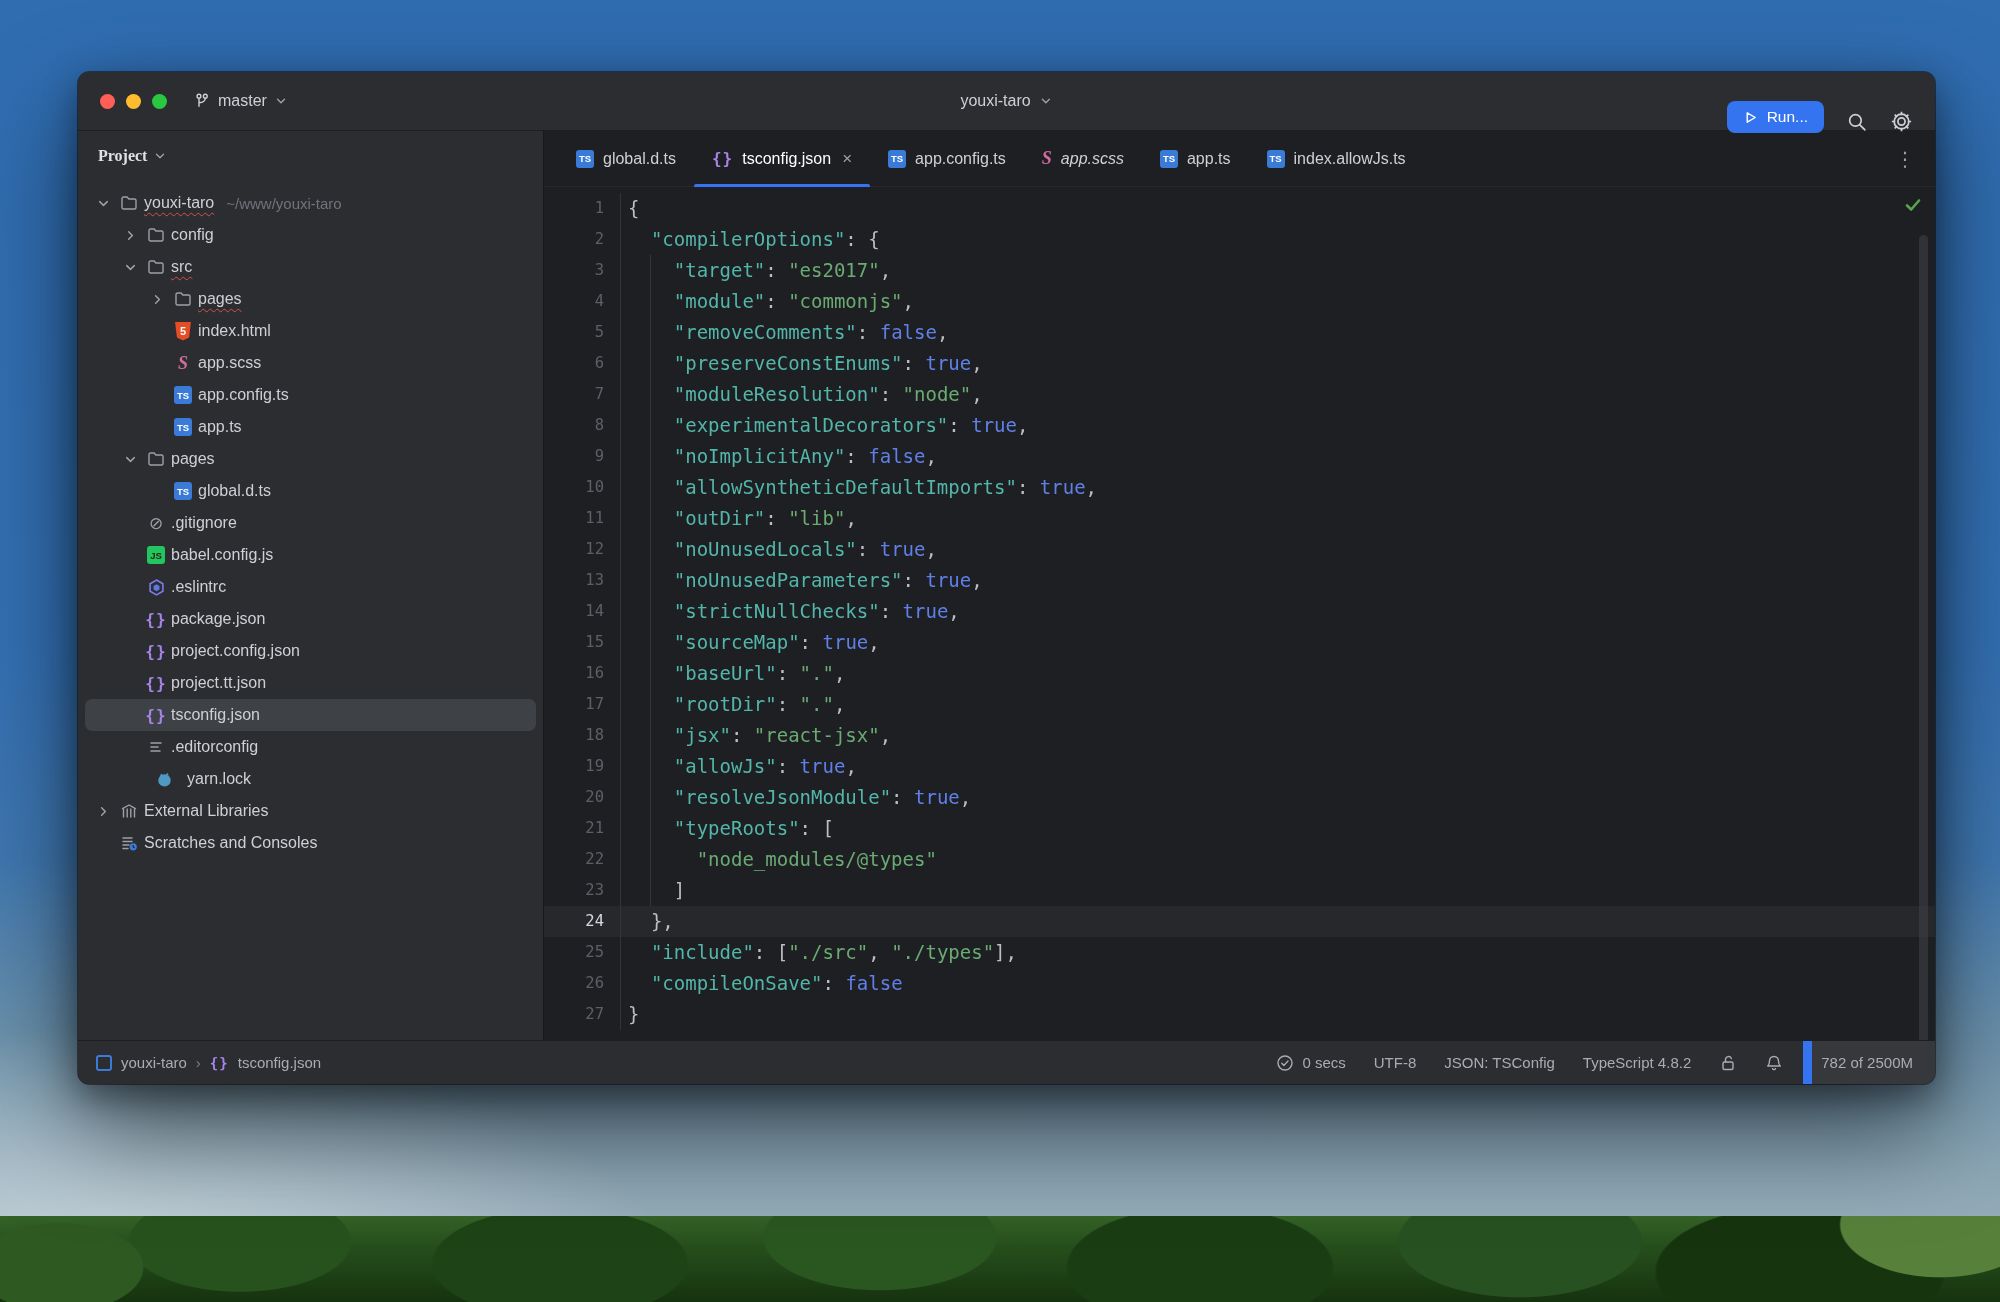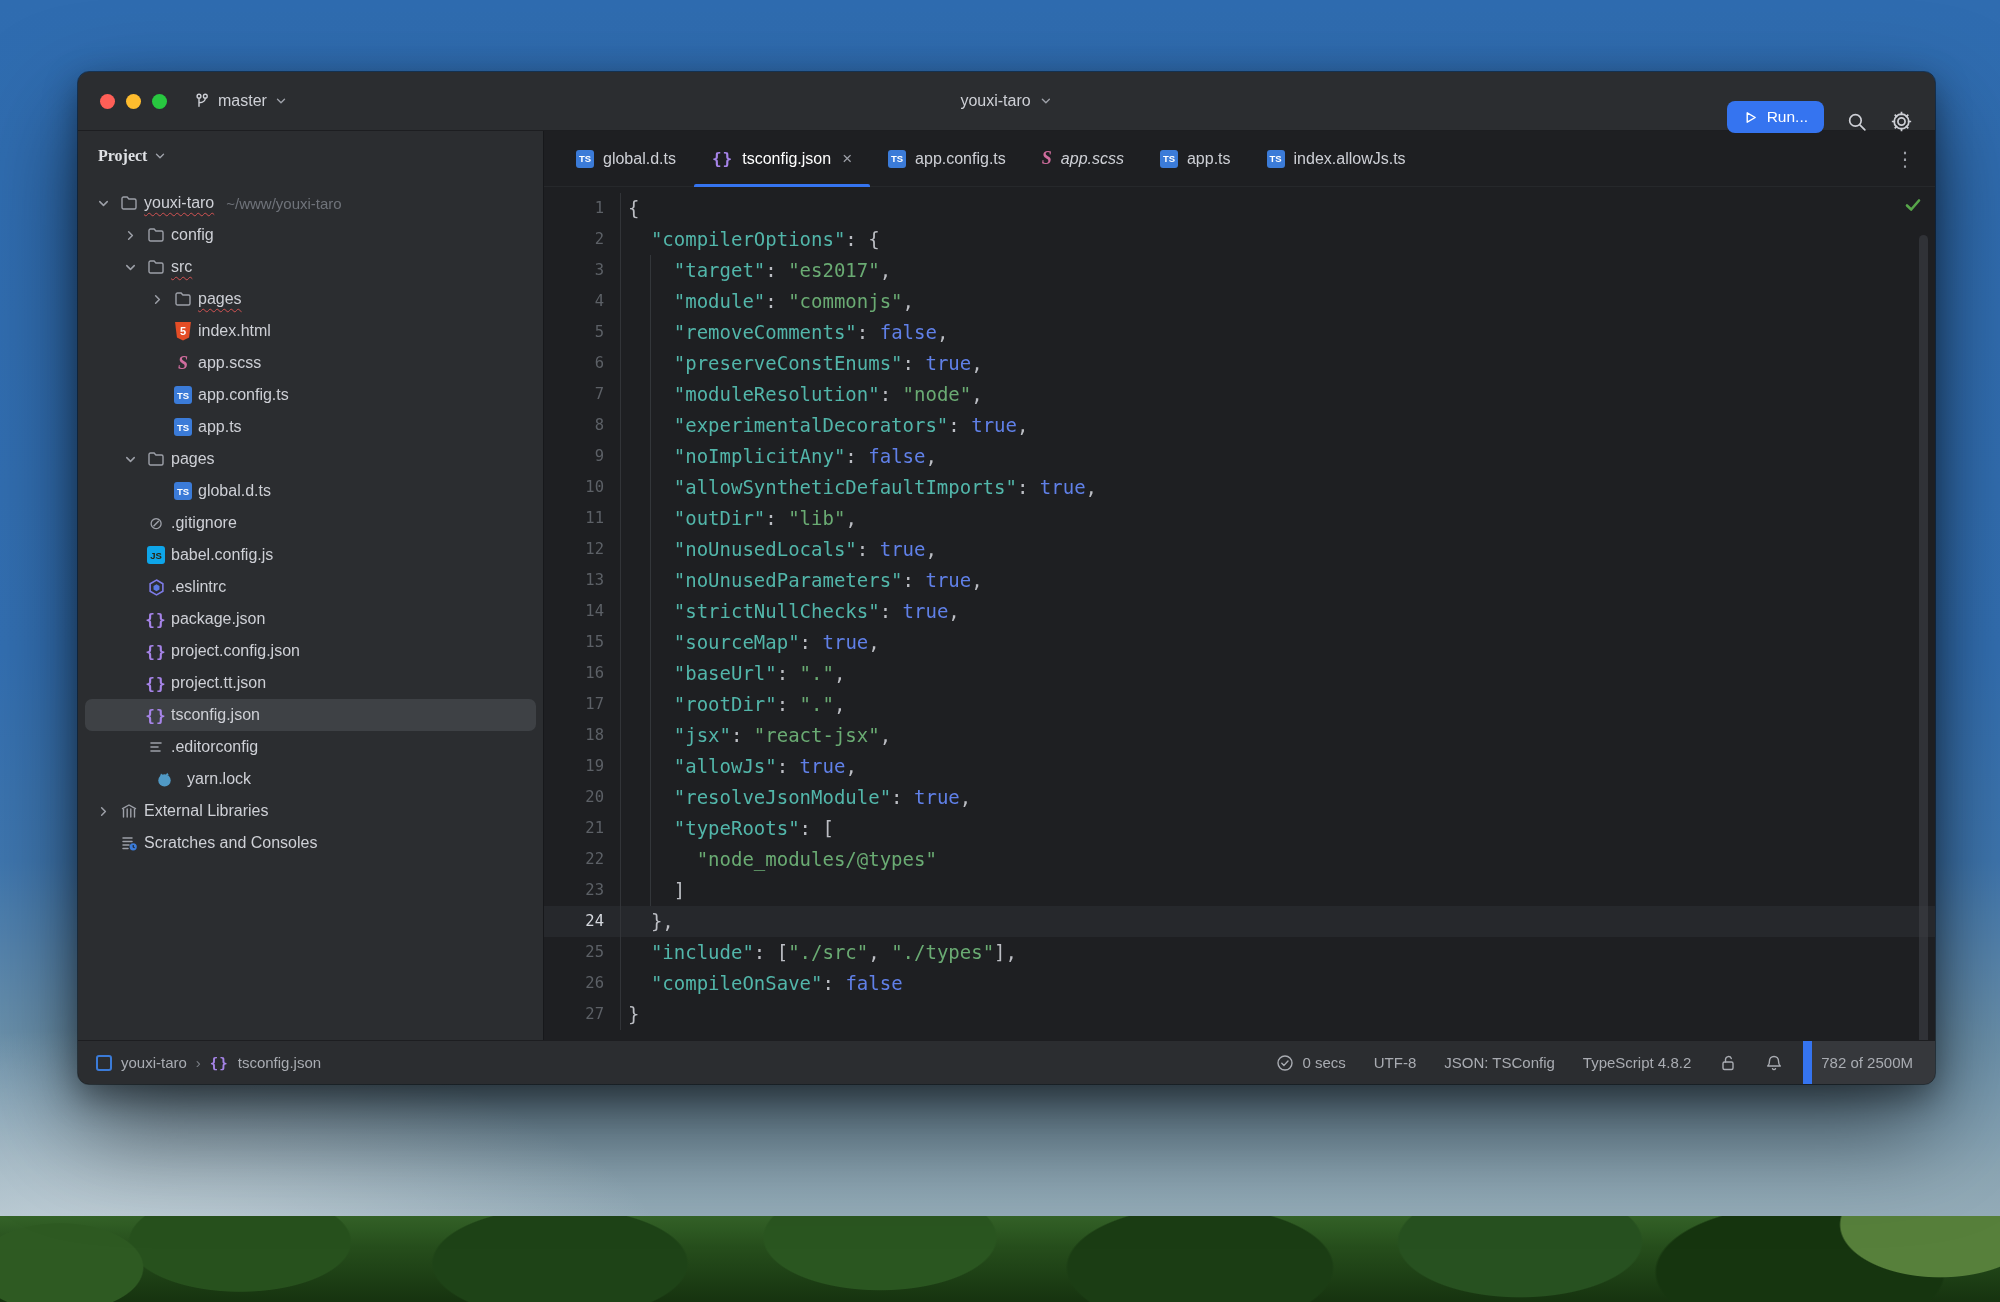--- a/index.html
+++ b/index.html
@@ -44,21 +44,21 @@
   .trow{height:32px;display:flex;align-items:center;margin:0 7px;border-radius:7px;color:#CED0D6;font-size:16px;cursor:pointer;}
   .trow.sel{background:#3E4145;}
   .tchev{width:26px;flex:none;display:flex;justify-content:center;align-items:center;}
   .ticon{width:26px;flex:none;display:flex;justify-content:center;align-items:center;}
   .tlabel{margin-left:2px;white-space:nowrap;}
   .tanno{margin-left:12px;color:#6F737A;font-size:15px;white-space:nowrap;}
   .squig{text-decoration:underline;text-decoration-style:wavy;text-decoration-color:#D25252;text-decoration-thickness:1px;text-underline-offset:4px;}
   .badge{width:18px;height:18px;border-radius:3px;display:flex;align-items:center;justify-content:center;
     font-size:9.5px;font-weight:700;color:#fff;font-family:"Liberation Sans",sans-serif;}
   .b-ts{background:#3B7BD8;}
-  .b-js{background:#0ea5e9;color:#2A2413;}
+  .b-js{background:#22c55e;color:#2A2413;}
   .b-html{background:#E44D26;clip-path:polygon(0 0,100% 0,88% 84%,50% 100%,12% 84%);font-size:11px;border-radius:0;height:19px;width:16px;}
   .braces{color:#A684E8;font-family:"DejaVu Sans Mono",monospace;font-weight:700;font-size:16px;letter-spacing:1px;}
   .sassicon{color:#D16D9E;font-family:"Liberation Serif",serif;font-style:italic;font-weight:700;font-size:18px;}
   .slashcircle{color:#9DA0A8;font-size:17px;}
   
   .editor-col{flex:1;display:flex;flex-direction:column;background:#1E1F22;min-width:0;}
   .tabs{height:55px;flex:none;display:flex;align-items:stretch;padding-left:14px;border-bottom:1px solid #26282B;}
   .tab{display:flex;align-items:center;gap:9px;padding:0 18px;font-size:16px;color:#CED0D6;position:relative;cursor:pointer;white-space:nowrap;}
   .tab.active{color:#FFFFFF;}
   .tab.active::after{content:"";position:absolute;left:0;right:0;bottom:-1px;height:3px;background:#3574F0;border-radius:2px 2px 0 0;}

